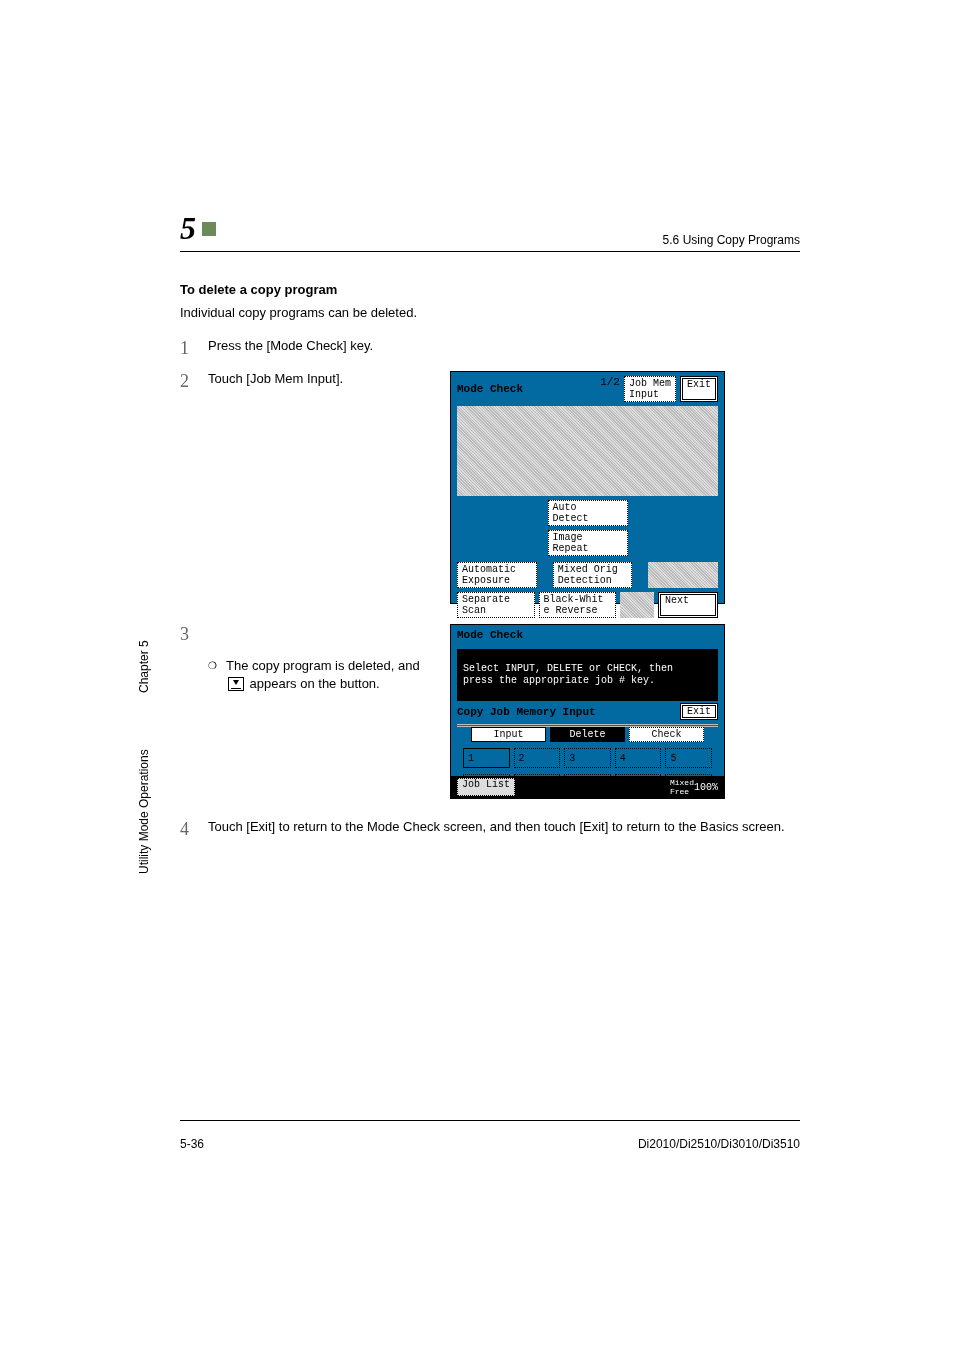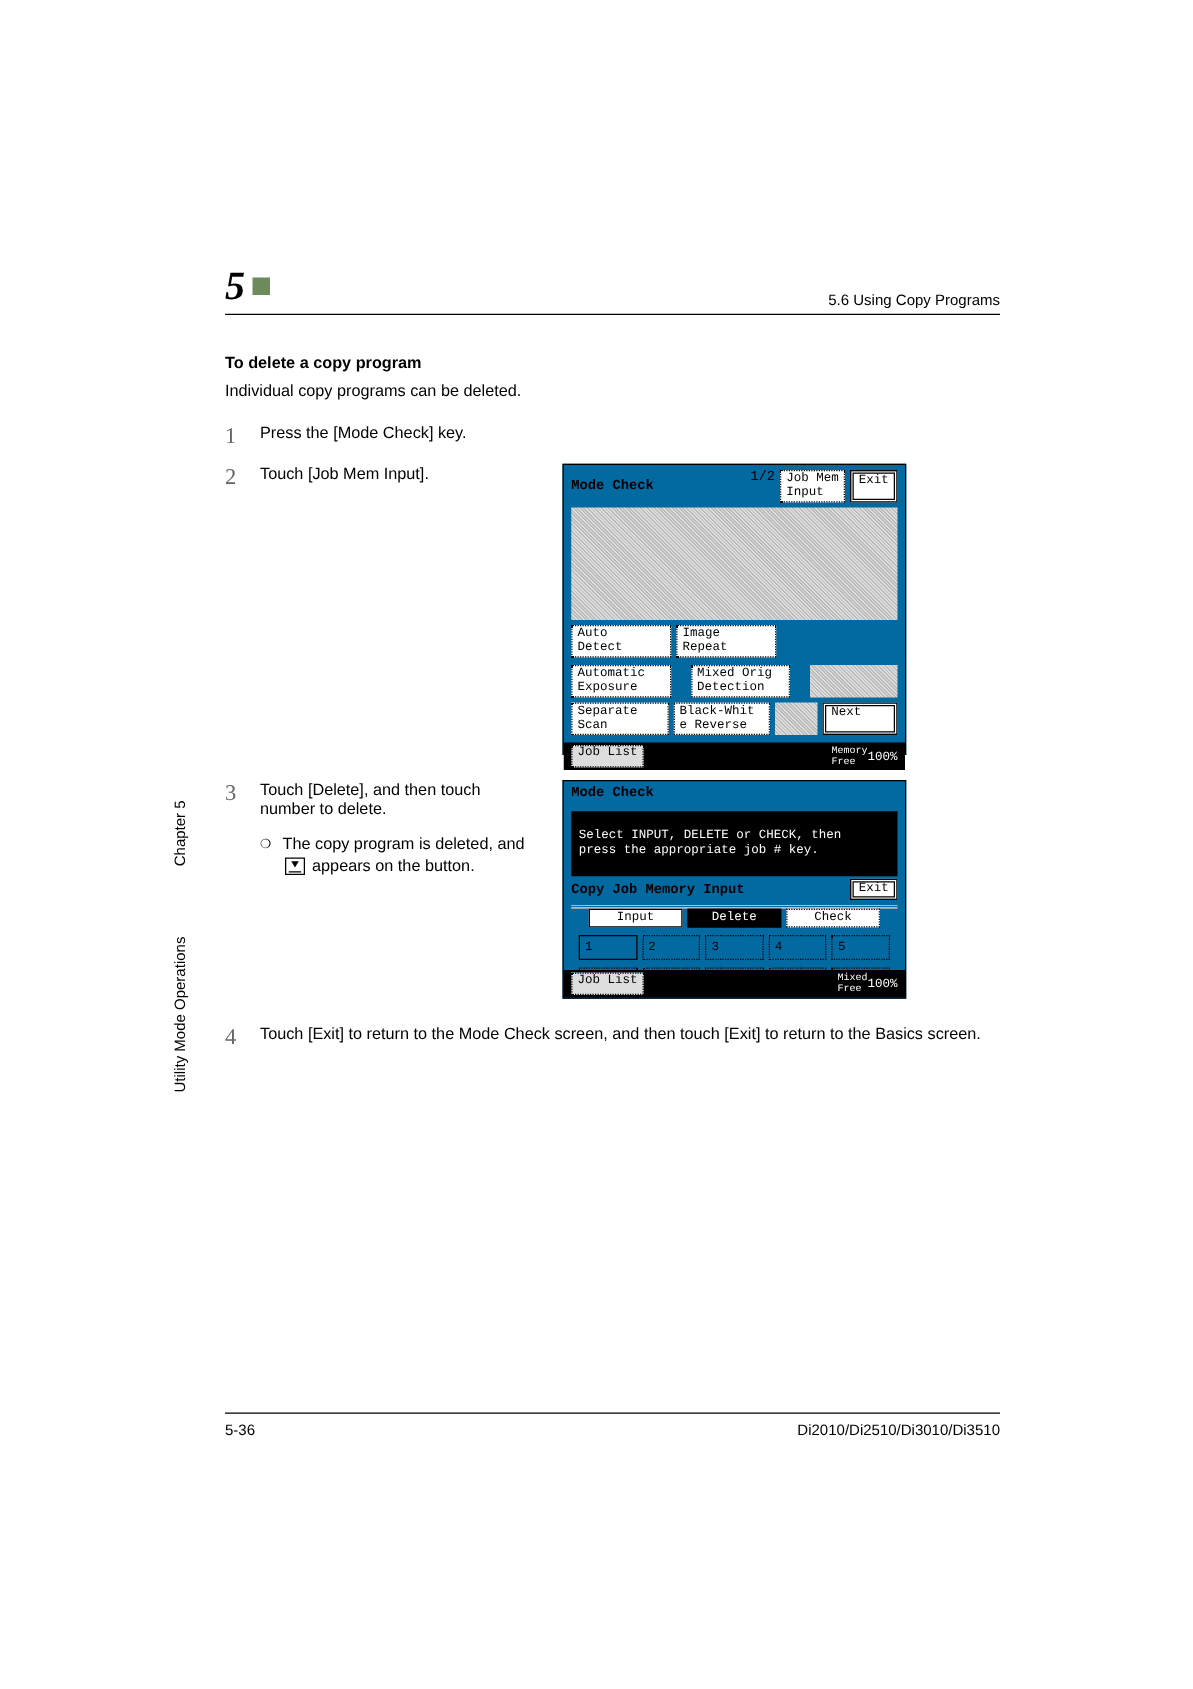--- a/index.html
+++ b/index.html
@@ -23,35 +23,35 @@
   .bullet-text { font-size: 13px; flex: 1; line-height: 1.35; }
   .icon-in-text { display: inline-block; width: 16px; height: 14px; border: 1px solid #000; position: relative; vertical-align: middle; margin: 0 2px; }
   .icon-in-text::before { content: ""; position: absolute; left: 50%; top: 2px; width: 0; height: 0; border-left: 3px solid transparent; border-right: 3px solid transparent; border-top: 5px solid #000; transform: translateX(-50%); }
   .icon-in-text::after { content: ""; position: absolute; bottom: 1px; left: 2px; right: 2px; height: 1px; background: #000; }
   .side-tab-outer { position: absolute; left: 130px; top: 632px; width: 28px; height: 280px; }
   .side-tab-outer .chap { position: absolute; left: 0; top: 0; height: 70px; width: 28px; }
   .side-tab-outer .ops { position: absolute; left: 0; top: 80px; height: 200px; width: 28px; }
   .vlabel { writing-mode: vertical-rl; transform: rotate(180deg); font-size: 12px; text-align: center; width: 100%; height: 100%; display: flex; align-items: center; justify-content: center; }
 
   
-  .footer { position: absolute; left: 180px; bottom: 200px; width: 620px; border-top: 1px solid #000; padding-top: 6px; display: flex; justify-content: space-between; font-size: 12px; }
+  .footer { position: absolute; left: 180px; bottom: 200px; width: 620px; border-top: 1px solid #000; padding-top: 16px; display: flex; justify-content: space-between; font-size: 12px; }
 
   
   .screen { border: 1px solid #000; background: #0369a1; font-family: "Courier New", monospace; font-size: 11px; position: relative; }
   .screen1 { width: 275px; height: 233px; }
   .sc-title { display: flex; align-items: center; padding: 4px 6px; justify-content: space-between; }
   .sc-title-left { font-weight: bold; }
   .sc-title-right { display: flex; gap: 4px; }
   .btn { border: 1px solid #000; padding: 1px 4px; background: #fff; font-size: 10px; line-height: 1.1; display: inline-block; }
   .btn.dotted { border-style: dotted; }
   .btn.dbl { border: 1px solid #000; box-shadow: inset 0 0 0 1px #fff, inset 0 0 0 2px #000; padding: 2px 6px; }
   .btn.selected { background: #000; color: #fff; }
   .gray-area { background: repeating-linear-gradient(45deg, #bbb 0 1px, #ddd 1px 2px); }
   .screen1 .body-area { margin: 0 6px; height: 90px; }
-  .screen1 .mid-row { display: flex; gap: 4px; align-items: center; margin: 4px 6px; }
+  .screen1 .mid-row { display: flex; flex-direction: column; gap: 4px; align-items: center; margin: 4px 6px; }
   .screen1 .mid-row .btn { width: 80px; font-size: 10px; }
   .screen1 .bottom-grid { display: flex; gap: 16px; margin: 6px 6px 4px; }
   .screen1 .bottom-grid .btn { flex: 1; font-size: 10px; }
   .screen1 .bottom-grid2 { display: flex; gap: 4px; margin: 0 6px 6px; }
   .screen1 .bottom-grid2 .btn { flex: 1; font-size: 10px; }
   .screen1 .bottom-grid2 .next { flex: 0 0 60px; }
   .screen1 .status { display: flex; justify-content: space-between; background: #000; color: #fff; padding: 2px 6px; font-size: 10px; }
   .screen1 .status .jl { background: #ddd; color: #000; padding: 0 4px; border: 1px dotted #000; }
 
   
@@ -148,21 +148,20 @@
           <span><span style="white-space:pre-line; font-size:8px; display:inline-block; vertical-align:middle;">Memory
 Free</span><span>100%</span></span>
         </div>
       </div>
     </div>
 
     <div class="step-block">
       <div class="step-left">
         <div class="step-row">
           <div class="step-num">3</div>
-          <div class="step-text">Touch [Delete], and then touch number to delete.</div>
         </div>
         <div class="bullet-row" style="margin-left:28px;">
           <div class="bullet-sym">❍</div>
           <div class="bullet-text">
             <span>The copy program is deleted, and </span><span class="icon-in-text"></span><span> appears on the button.</span>
           </div>
         </div>
       </div>
 
       <div class="screen screen2">

